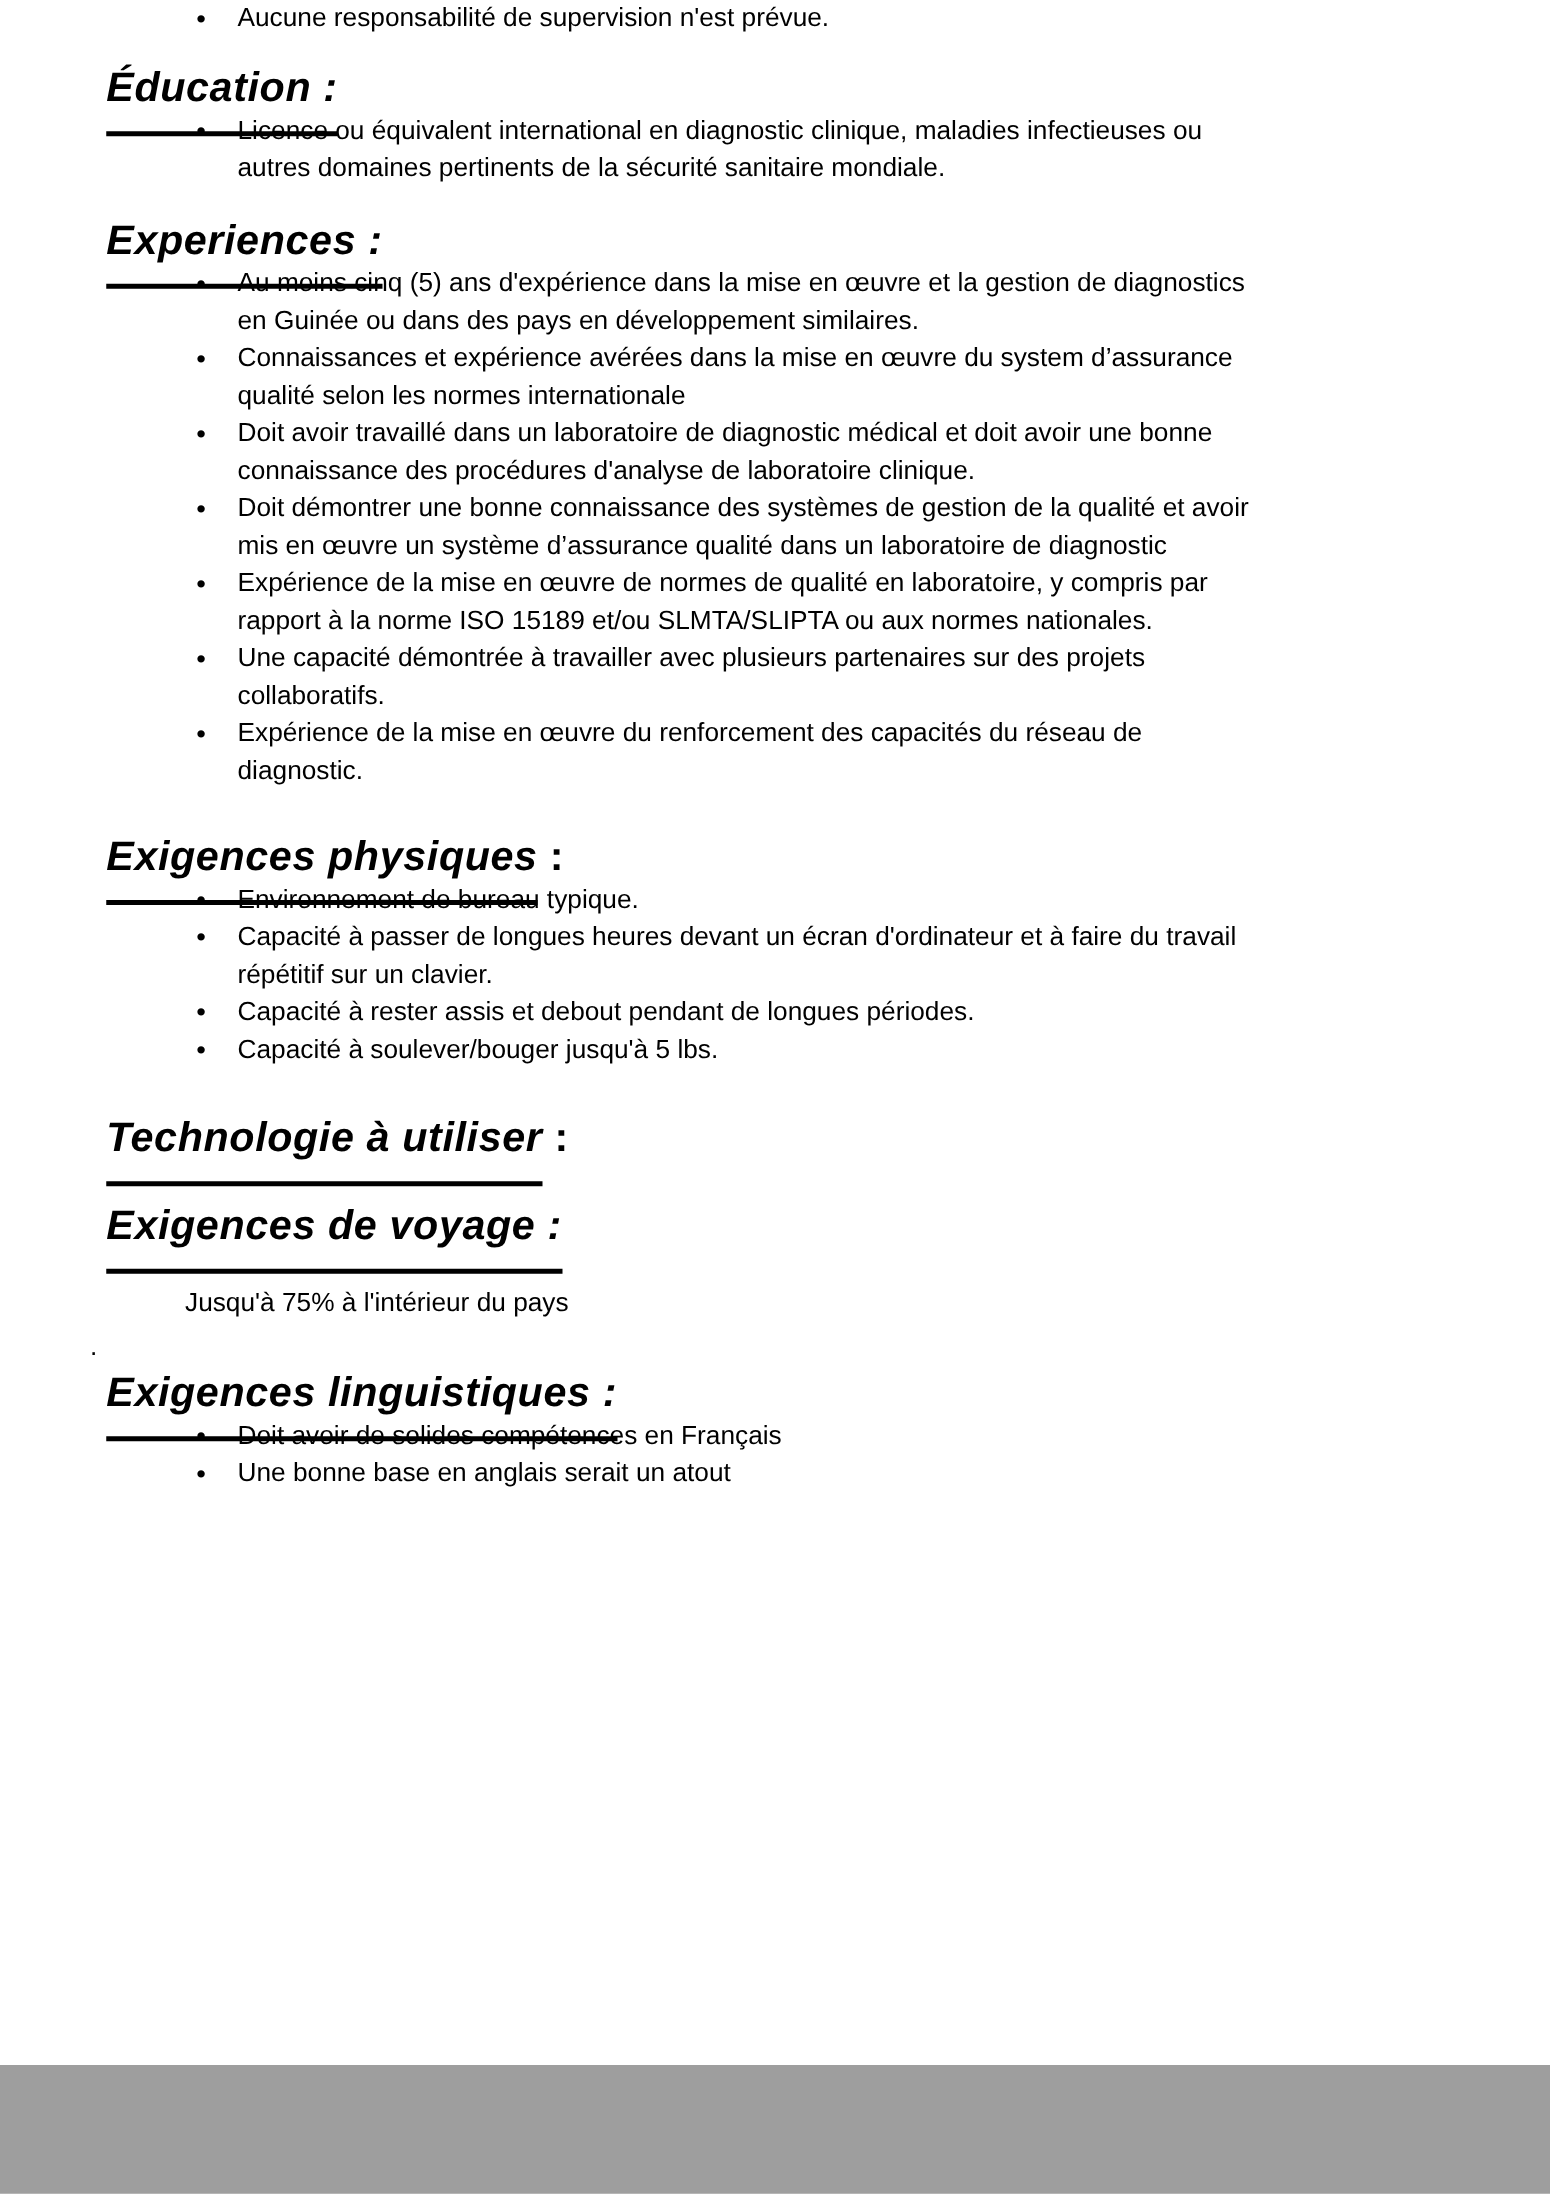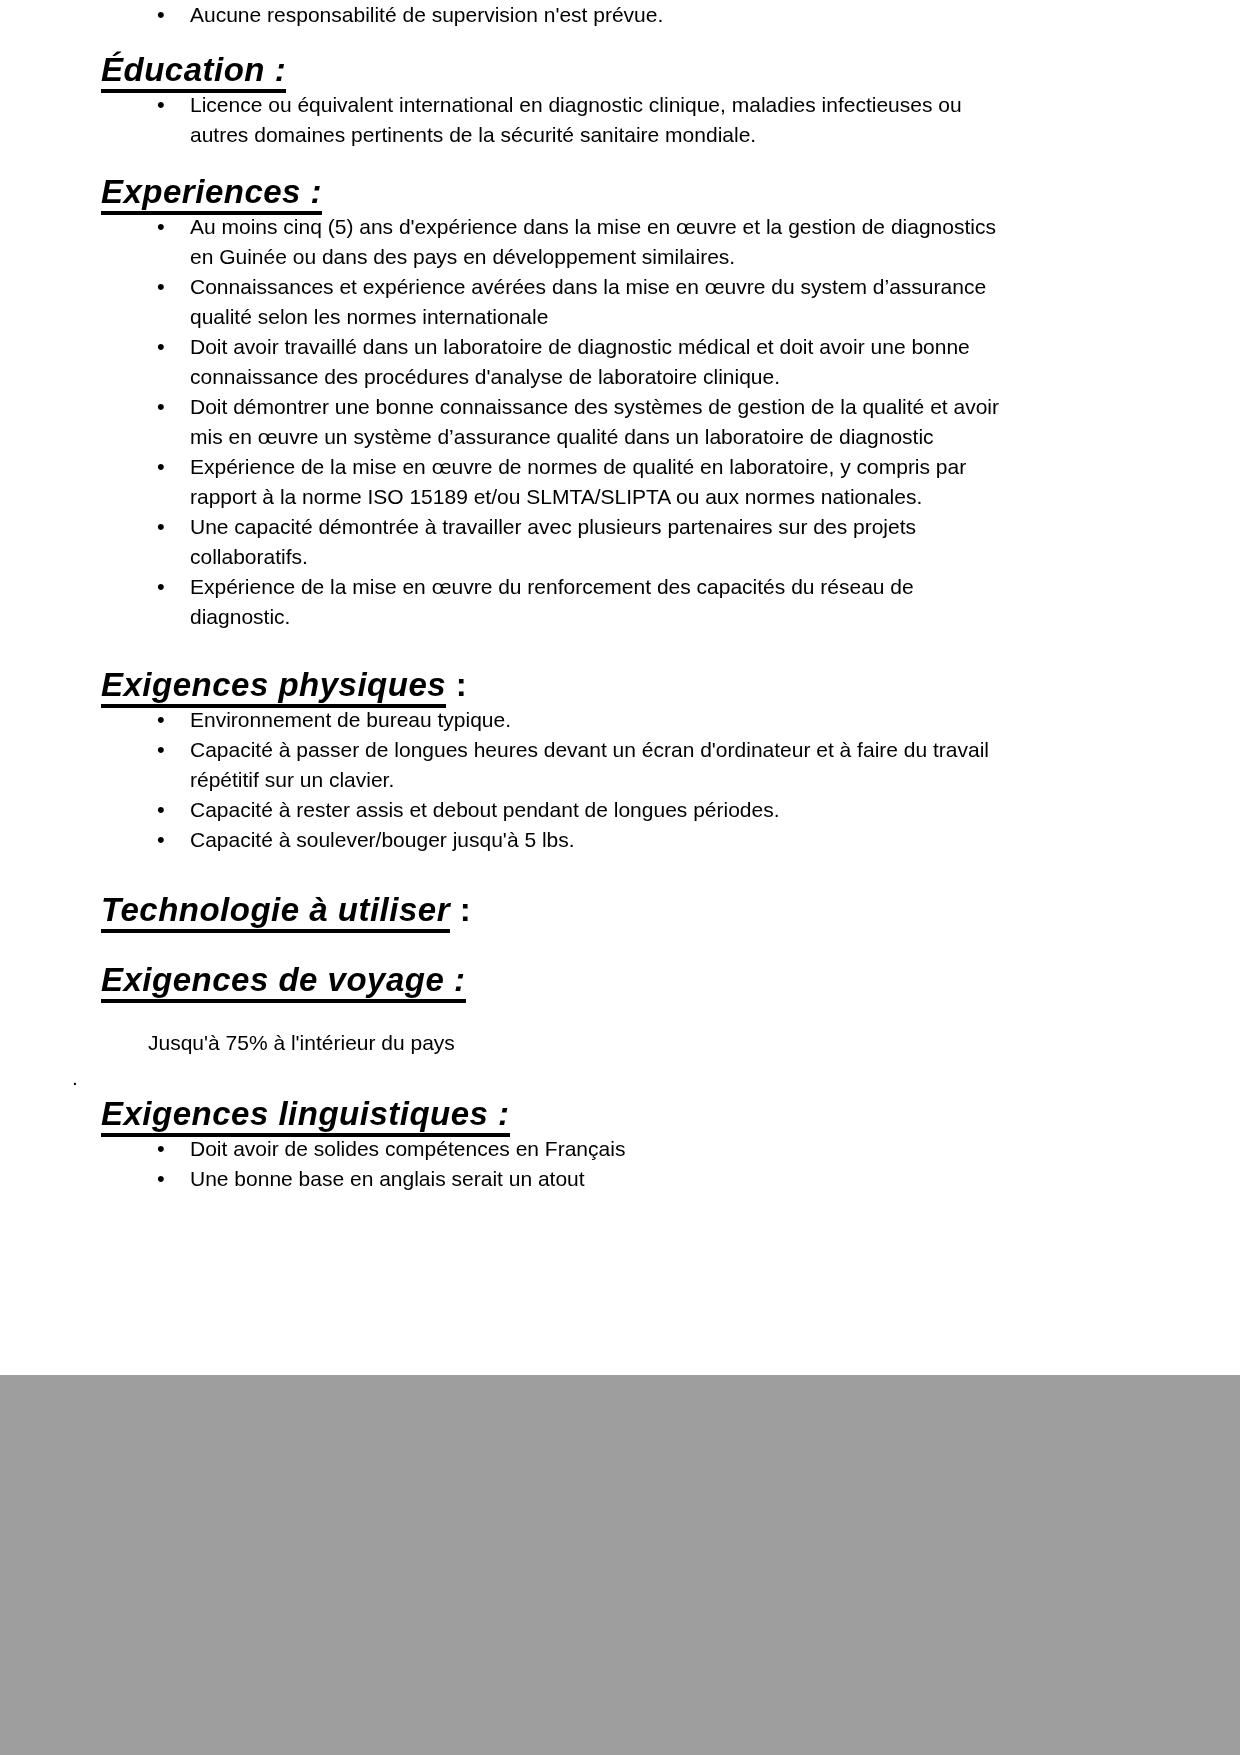--- a/index.html
+++ b/index.html
@@ -1,19 +1,19 @@
 <!DOCTYPE html>
 <html><head>
 <meta charset="utf-8">
 <style>
   html, body { margin: 0; padding: 0; background: #9e9e9e; }
   .page {
     position: relative;
     width: 1240px;
-    height: 1375px;
+    height: 1652px;
     background: #ffffff;
     margin: 0 auto;
     box-sizing: border-box;
     padding: 0 55px 0 85px;
     display: flow-root;
     font-family: "Liberation Sans", "DejaVu Sans", sans-serif;
     color: #000000;
     overflow: hidden;
   }
   
@@ -42,22 +42,21 @@
   
   .hd {
     font-size: 33px;
     font-weight: bold;
     font-style: italic;
     line-height: 40px;
     letter-spacing: 0.5px;
   }
   .hd .hu {
     border-bottom: 4px solid #000;
-    padding-bottom: 1px;
-    margin-left: 16px;
+    padding-bottom: 17px;
   }
   .hd .hc { font-style: normal; }
   
   .para { margin: 0; }
   
   .m-intro   { margin-top: 191px; }
   .m-h-edu   { margin-top: 20px; }
   .m-l-edu   { margin-top: 41px; }
   .m-h-exp   { margin-top: 22px; }
   .m-l-exp   { margin-top: 34px; }

